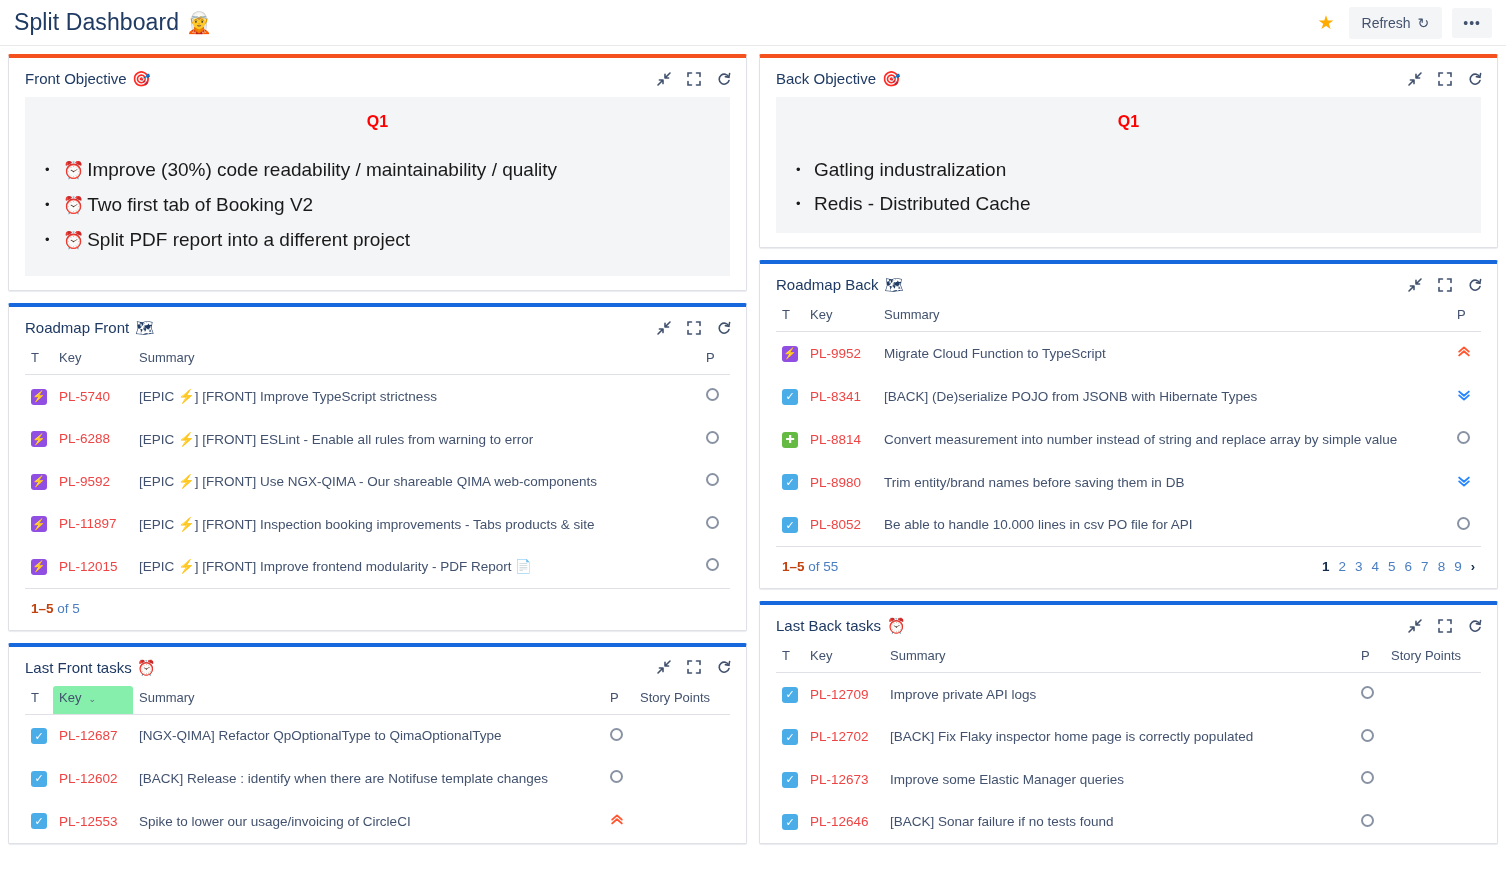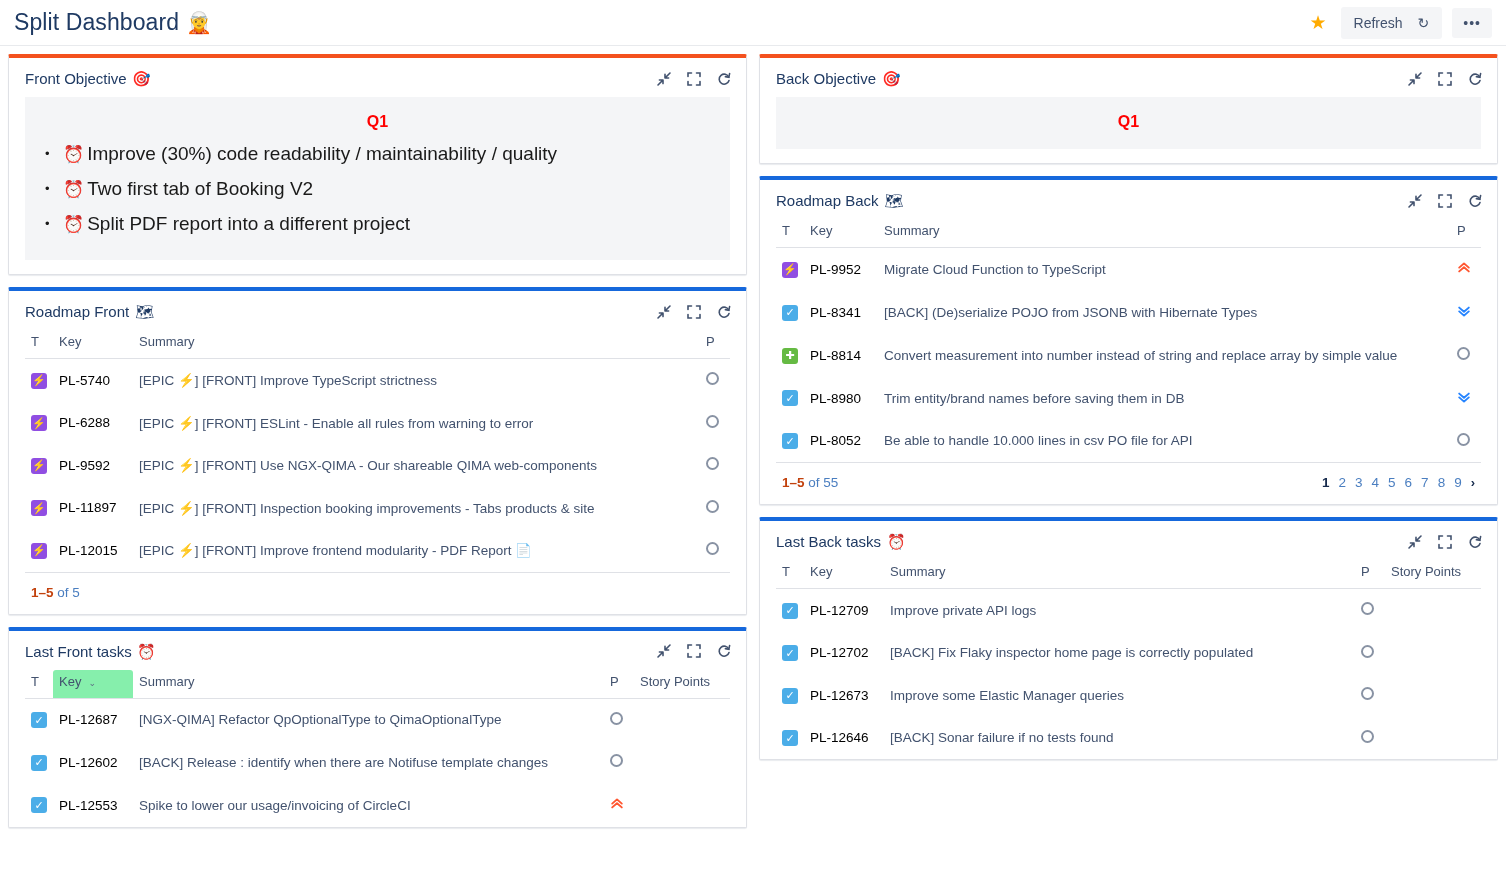--- a/index.html
+++ b/index.html
@@ -28,21 +28,21 @@
   .topbar-right {
     margin-left: auto; display: flex; align-items: center; gap: 10px;
   }
   .star-btn {
     color: #ffab00; font-size: 19px; line-height: 1;
     background: none; border: none; cursor: pointer; padding: 2px 4px;
   }
   .refresh-btn {
     background: #f4f5f7; border: none; border-radius: 3px;
     color: #42526e; font-size: 14px; padding: 8px 13px;
-    display: flex; align-items: center; gap: 15px; cursor: pointer;
+    display: flex; align-items: center; gap: 7px; cursor: pointer;
     font-family: "Liberation Sans", sans-serif;
   }
   .more-btn {
     background: #f4f5f7; border: none; border-radius: 3px;
     color: #42526e; font-size: 14px; padding: 8px 11px; cursor: pointer;
     letter-spacing: 1px; line-height: 1;
   }
 
   
   .grid {
@@ -77,21 +77,21 @@
   .g-actions svg { display: block; }
   .icon-btn { background: none; border: none; cursor: pointer; padding: 0; line-height: 0; }
 
   
   .obj-box {
     background: #f4f5f7;
     margin: 0 16px 14px 16px;
     padding: 10px 12px 16px 12px;
   }
   .obj-q { text-align: center; color: #ff0000; font-weight: bold; font-size: 16px;
-           margin: 6px 0 8px 0; font-family: "Liberation Sans", sans-serif; }
+           margin: 6px 0 24px 0; font-family: "Liberation Sans", sans-serif; }
   .obj-list { list-style: none; }
   .obj-list li {
     position: relative; padding-left: 26px; margin-bottom: 4px;
     font-size: 19px; color: #1a1a1a; line-height: 30px;
     font-family: "Liberation Sans", sans-serif;
   }
   .obj-list li::before {
     content: "\2022"; position: absolute; left: 8px; top: 0;
     font-size: 13px; color: #1a1a1a; line-height: 30px;
   }
@@ -108,21 +108,21 @@
     padding: 13px 6px; color: #42526e; font-size: 13.5px;
     vertical-align: middle;
   }
   table.jtbl tbody tr + tr td { border-top: 0; }
   .tbl-wrap { padding: 0 16px 0 16px; }
   .col-t { width: 26px; }
   .col-key { width: 74px; white-space: nowrap; }
   .col-key-wide { width: 80px; white-space: nowrap; }
   .col-p { width: 30px; text-align: left; }
   .col-sp { width: 96px; }
-  .key-link { color: #000000; text-decoration: none; }
+  .key-link { color: #ef4444; text-decoration: none; }
   .summary { color: #42526e; }
 
   th.sorted {
     background: #86efac; border-radius: 3px 3px 0 0;
   }
   .sort-chev { font-size: 9px; margin-left: 7px; color: #5e6c84; }
 
   
   .t-ico {
     width: 16px; height: 16px; border-radius: 3px;
@@ -387,20 +387,24 @@
           <button class="icon-btn">
               <svg width="16" height="16" viewBox="0 0 16 16" fill="none" stroke="#42526e" stroke-width="1.6" stroke-linecap="round">
                 <path d="M12.8 6.2A5 5 0 1 0 13 9.6"></path>
                 <path d="M13.6 2.6 L12.8 6.3 L9.4 5.6"></path>
               </svg>
             </button>
         </div>
       </div>
       <div class="obj-box pad-bottom">
         <div class="obj-q">Q1</div>
+        <ul class="obj-list">
+          <li><span>Gatling industralization</span></li>
+          <li><span>Redis - Distributed Cache</span></li>
+        </ul>
       </div>
     </div>
 
     <div class="gadget blue">
       <div class="g-head">
         <div class="g-title">
           <span>Roadmap Back</span>
           <span class="emoji">🗺</span>
         </div>
         <div class="g-actions">

